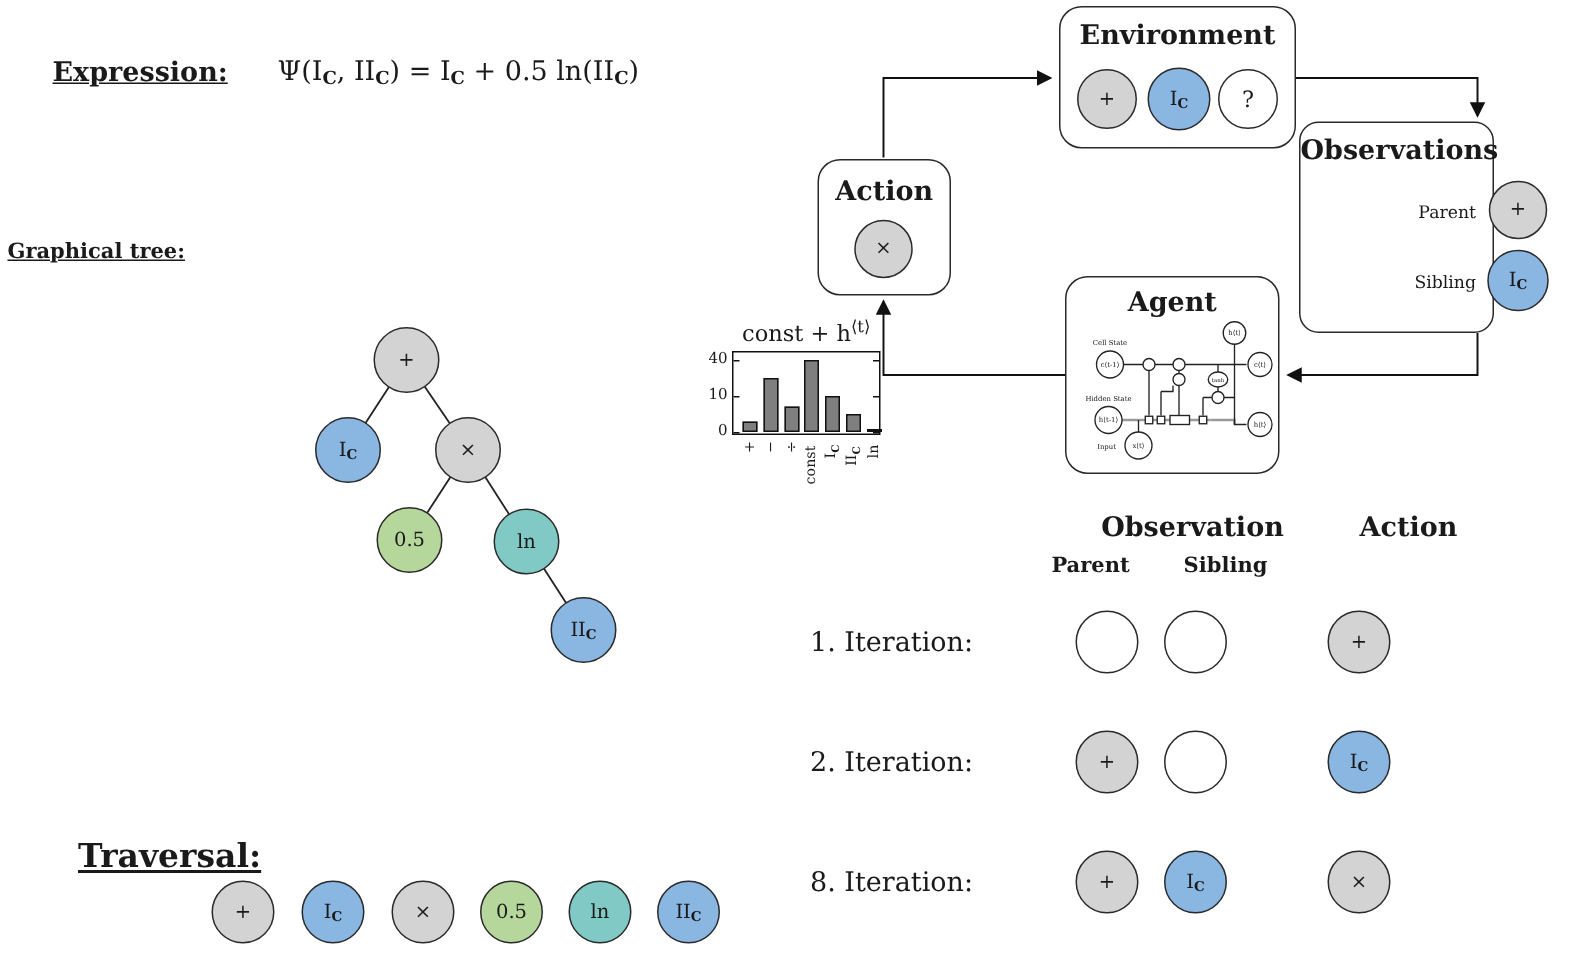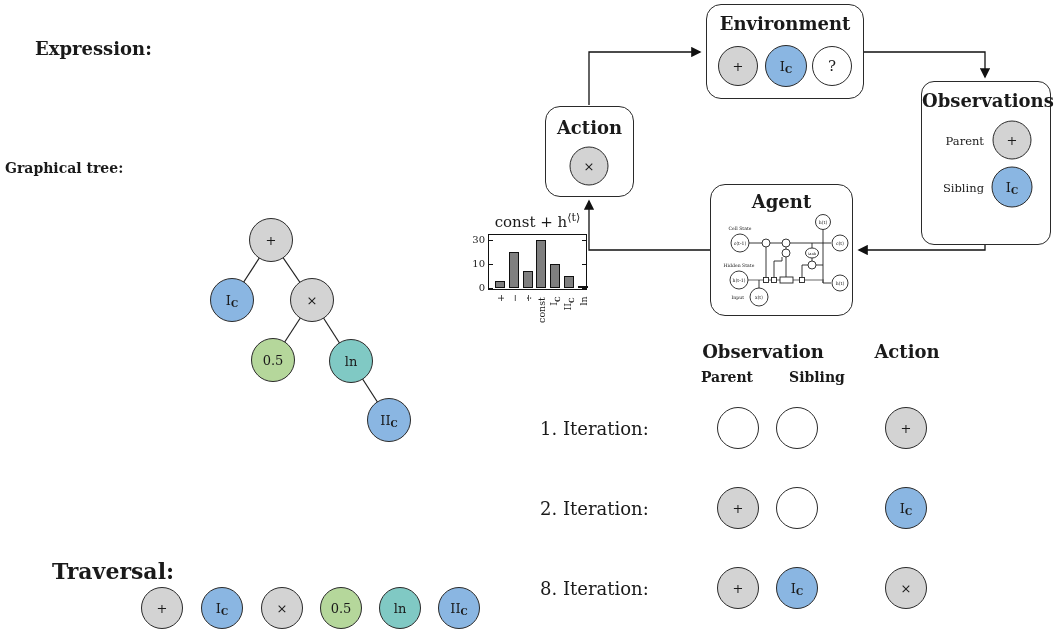--- a/index.html
+++ b/index.html
@@ -7,21 +7,21 @@
     --white:#ffffff; --bar:#7f7f7f; --stroke:#2a2a2a;
   }
   *{box-sizing:border-box;margin:0;padding:0;}
   html,body{background:#ffffff;}
   #stage{
     position:relative;width:1056px;height:644px;background:#ffffff;
     font-family:"DejaVu Serif", serif;color:#1a1a1a;overflow:hidden;
   }
   #wires{position:absolute;left:0;top:0;z-index:0;}
   .lbl{position:absolute;z-index:2;white-space:nowrap;}
-  .bold{font-weight:700;}
+  .bold{font-weight:700;text-decoration:underline;}
   .node{
     position:absolute;z-index:3;border:1.3px solid var(--stroke);border-radius:50%;
     display:flex;align-items:center;justify-content:center;
     transform:translate(-50%,-50%);font-size:13px;line-height:1;
     width:var(--d,42px);height:var(--d,42px);
   }
   .node .ns{font-size:9px;font-weight:700;transform:translateY(4px);}
   .gray{background:var(--gray);} .blue{background:var(--blue);}
   .green{background:var(--green);} .teal{background:var(--teal);}
   .white{background:var(--white);}
@@ -33,21 +33,21 @@
   .fsub{font-size:12px;font-weight:600;vertical-align:-3px;}
   .fsup{font-size:11px;vertical-align:6px;}
   
   #chart{position:absolute;left:488px;top:234px;width:99px;height:56px;
     border:1px solid #111;background:#fff;z-index:2;}
   #chart .bar{position:absolute;bottom:1px;background:var(--bar);border:0.8px solid #111;width:10px;}
   #chart .ytick{position:absolute;width:20px;text-align:right;font-size:10px;left:-24px;}
   #chart .tickmark{position:absolute;height:1px;width:4px;background:#111;}
   #chart .xcat{position:absolute;font-size:9.5px;white-space:nowrap;transform:translate(-50%,-50%) rotate(-90deg);}
   #chart .xcat sub{font-size:7px;font-weight:700;}
-  .hdr{position:absolute;z-index:2;text-align:center;font-weight:700;font-size:18px;}
+  .hdr{position:absolute;z-index:2;text-align:center;font-weight:700;font-size:18px;margin-left:32px;}
   .subhdr{position:absolute;z-index:2;text-align:center;font-weight:700;font-size:14px;}
   .iterlbl{position:absolute;z-index:2;font-size:18px;}
   .obslbl{position:absolute;z-index:2;font-size:11.5px;text-align:right;}
 </style>
 </head>
 <body>
 
 <div id="stage">
 
   <svg id="wires" width="1056" height="644">
@@ -67,20 +67,21 @@
 
     <g stroke="#111" stroke-width="1.3" fill="none">
       <polyline points="589,105 589,52 700,52" marker-end="url(#arr)"></polyline>
       <polyline points="864,52 985,52 985,77" marker-end="url(#arr)"></polyline>
       <polyline points="985,222 985,250 859,250" marker-end="url(#arr)"></polyline>
       <polyline points="710,250 589,250 589,201" marker-end="url(#arr)"></polyline>
     </g>
   </svg>
 
   <div class="lbl bold" style="left:35px;top:38px;font-size:18px">Expression:</div>
+  <div class="lbl" style="left:185px;top:37px;font-size:18px"><span>Ψ(I</span><span class="fsub">C</span><span>, II</span><span class="fsub">C</span><span>) = I</span><span class="fsub">C</span><span> + 0.5 ln(II</span><span class="fsub">C</span><span>)</span></div>
 
   <div class="lbl bold" style="left:5px;top:160px;font-size:14px">Graphical tree:</div>
 
   <div class="node gray" style="left:271px;top:240px;--d:44px">
       <span class="nb">+</span>
       <span class="ns"></span>
     </div>
   <div class="node blue" style="left:232px;top:300px;--d:44px">
       <span class="nb">I</span>
       <span class="ns">C</span>
@@ -137,21 +138,21 @@
     </div>
   <div class="node blue" style="left:786px;top:66px;--d:42px">
       <span class="nb">I</span>
       <span class="ns">C</span>
     </div>
   <div class="node white" style="left:832px;top:66px;--d:40px;font-size:15px">
       <span class="nb">?</span>
       <span class="ns"></span>
     </div>
 
-  <div class="box" style="left:921px;top:81px;width:130px;height:164px;border-radius:13px">
+  <div class="box" style="left:866px;top:81px;width:130px;height:141px;border-radius:13px">
     <div class="box-title" style="top:8px">Observations</div>
   </div>
   <div class="obslbl" style="left:928px;top:134px;width:56px">Parent</div>
   <div class="node gray" style="left:1012px;top:140px;--d:39px">
       <span class="nb">+</span>
       <span class="ns"></span>
     </div>
   <div class="obslbl" style="left:928px;top:181px;width:56px">Sibling</div>
   <div class="node blue" style="left:1012px;top:187px;--d:41px">
       <span class="nb">I</span>
@@ -232,21 +233,21 @@
       <div class="bar" style="left: 47.4px; height: 48px;"></div>
       <div class="bar" style="left: 61.2px; height: 24px;"></div>
       <div class="bar" style="left: 75px; height: 12px;"></div>
       <div class="bar" style="left: 88.8px; height: 2.4px;"></div>
       <div class="ytick" style="top: 47px;">0</div>
       <div class="tickmark" style="left: 0px; top: 53px;"></div>
       <div class="tickmark" style="left: 93px; top: 53px;"></div>
       <div class="ytick" style="top: 23px;">10</div>
       <div class="tickmark" style="left: 0px; top: 29px;"></div>
       <div class="tickmark" style="left: 93px; top: 29px;"></div>
-      <div class="ytick" style="top: -1px;">30</div>
+      <div class="ytick" style="top: -1px;">40</div>
       <div class="tickmark" style="left: 0px; top: 5px;"></div>
       <div class="tickmark" style="left: 93px; top: 5px;"></div>
       <div class="xcat" style="left: 11px; top: 63px;">+</div>
       <div class="xcat" style="left: 24.8px; top: 63px;">−</div>
       <div class="xcat" style="left: 38.6px; top: 63px;">÷</div>
       <div class="xcat" style="left: 52.4px; top: 75px;">const</div>
       <div class="xcat" style="left: 66.2px; top: 66px;">I<sub>C</sub></div>
       <div class="xcat" style="left: 80px; top: 69px;">II<sub>C</sub></div>
       <div class="xcat" style="left: 93.8px; top: 66px;">ln</div>
     </div>

